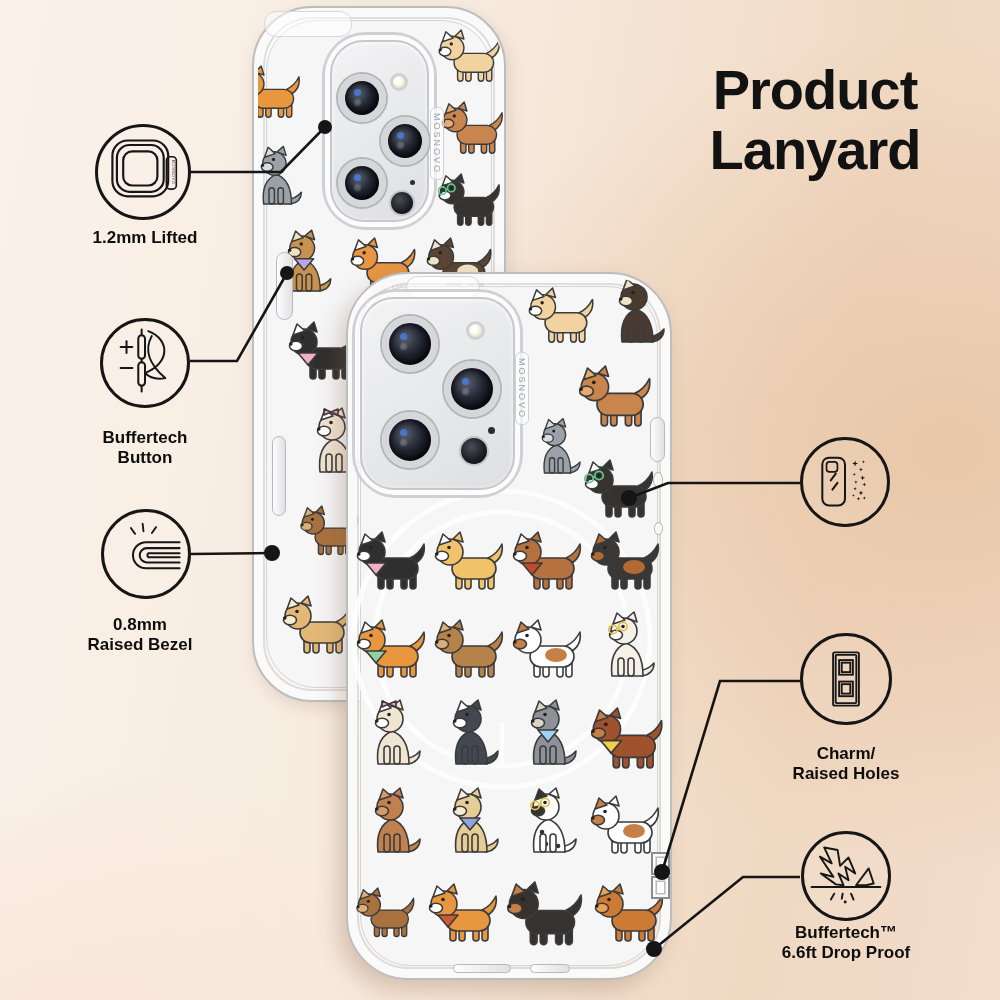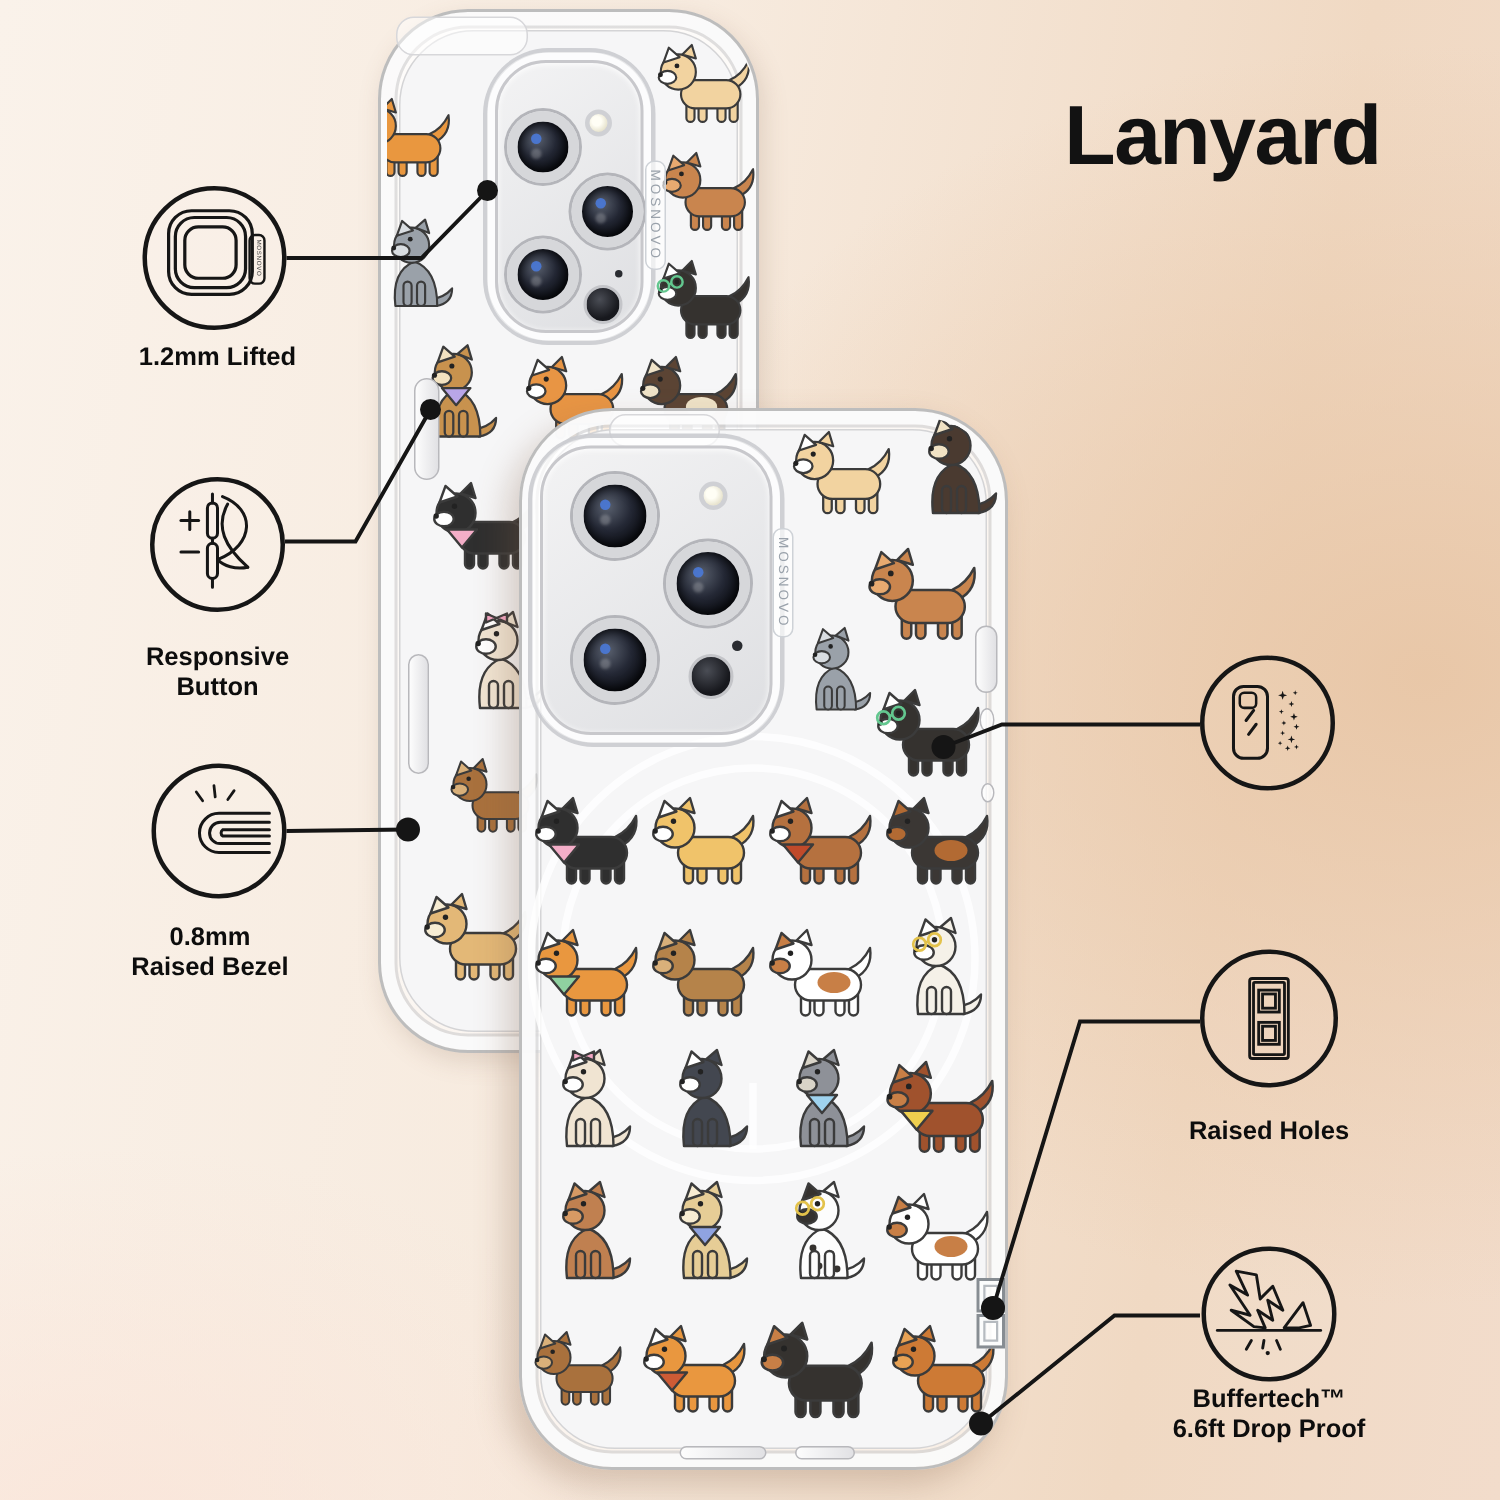--- a/index.html
+++ b/index.html
@@ -666,20 +666,21 @@
       <circle cx="272" cy="553" r="8"></circle>
       <circle cx="629" cy="498" r="8"></circle>
       <circle cx="662" cy="872" r="8"></circle>
       <circle cx="654" cy="949" r="8"></circle>
     </g>
   </svg>
 
   <div class="callout-layer">
 
     <div class="title">
+      <div>Product</div>
       <div>Lanyard</div>
     </div>
 
     <div class="co-circle" style="left:95px;top:124px;width:96px;height:96px;">
       <svg class="icon-svg" width="90" height="90" viewBox="-50 -50 100 100">
         <g fill="none" stroke="#161616" stroke-width="2.4">
           <rect x="-34" y="-35" width="62" height="62" rx="17"></rect>
           <rect x="-29" y="-30" width="52" height="52" rx="14"></rect>
           <rect x="-22" y="-23" width="38" height="38" rx="10"></rect>
           <rect x="26" y="-17" width="11" height="36" rx="4" stroke-width="1.8"></rect>
@@ -700,21 +701,21 @@
           <path d="M-4 -40 L-4 -33 M-4 -5 L-4 -1 M-4 27 L-4 34"></path>
           <rect x="-8" y="-33" width="8" height="28" rx="4"></rect>
           <rect x="-8" y="-1" width="8" height="28" rx="4"></rect>
           <path d="M4 -38 C 30 -28 30 0 0 12"></path>
           <path d="M8 -32 C -2 -14 6 2 24 18"></path>
           <path d="M24 18 C 14 20 5 17 0 12"></path>
         </g>
       </svg>
     </div>
     <div class="co-label" style="left:145px;top:428px;">
-      <div>Responsive</div>
+      <div>Buffertech</div>
       <div>Button</div>
     </div>
 
     <div class="co-circle" style="left:101px;top:509px;width:90px;height:90px;">
       <svg class="icon-svg" width="84" height="84" viewBox="-50 -50 100 100">
         <g fill="none" stroke="#161616" stroke-width="2.4" stroke-linecap="round">
           <path d="M40 -14 H 0 A 15.5 15.5 0 0 0 0 17 H 40"></path>
           <path d="M40 -7 H 1 A 8.5 8.5 0 0 0 1 10 H 40"></path>
           <path d="M40 -1 H 3 A 3 3 0 0 0 3 4 H 40"></path>
           <path d="M-13 -24 L-18 -31" stroke-width="2.2"></path>
@@ -759,20 +760,21 @@
           <rect x="-15" y="-31" width="30" height="62" rx="2"></rect>
           <rect x="-12" y="-28" width="24" height="56" rx="1"></rect>
           <rect x="-8" y="-22" width="16" height="17"></rect>
           <rect x="-5" y="-19" width="10" height="11"></rect>
           <rect x="-8" y="3" width="16" height="17"></rect>
           <rect x="-5" y="6" width="10" height="11"></rect>
         </g>
       </svg>
     </div>
     <div class="co-label" style="left:846px;top:744px;">
+      <div>Charm/</div>
       <div>Raised Holes</div>
     </div>
 
     <div class="co-circle" style="left:801px;top:831px;width:90px;height:90px;">
       <svg class="icon-svg" width="84" height="84" viewBox="-50 -50 100 100">
         <g fill="none" stroke="#161616" stroke-width="2.3" stroke-linejoin="round" stroke-linecap="round">
           <line x1="-41" y1="13" x2="41" y2="13"></line>
           <path d="M-26 -34 L-17 -15 L-31 -23 L-15 1 L-30 -3 L-12 10 L-3 11 L-9 -3 L3 5 L-1 -11 L11 -3 L3 -22 L-7 -12 L-10 -31 Z"></path>
           <path d="M12 11 L27 -9 L33 9 L24 11 Z"></path>
           <path d="M-14 21 L-18 28"></path>

